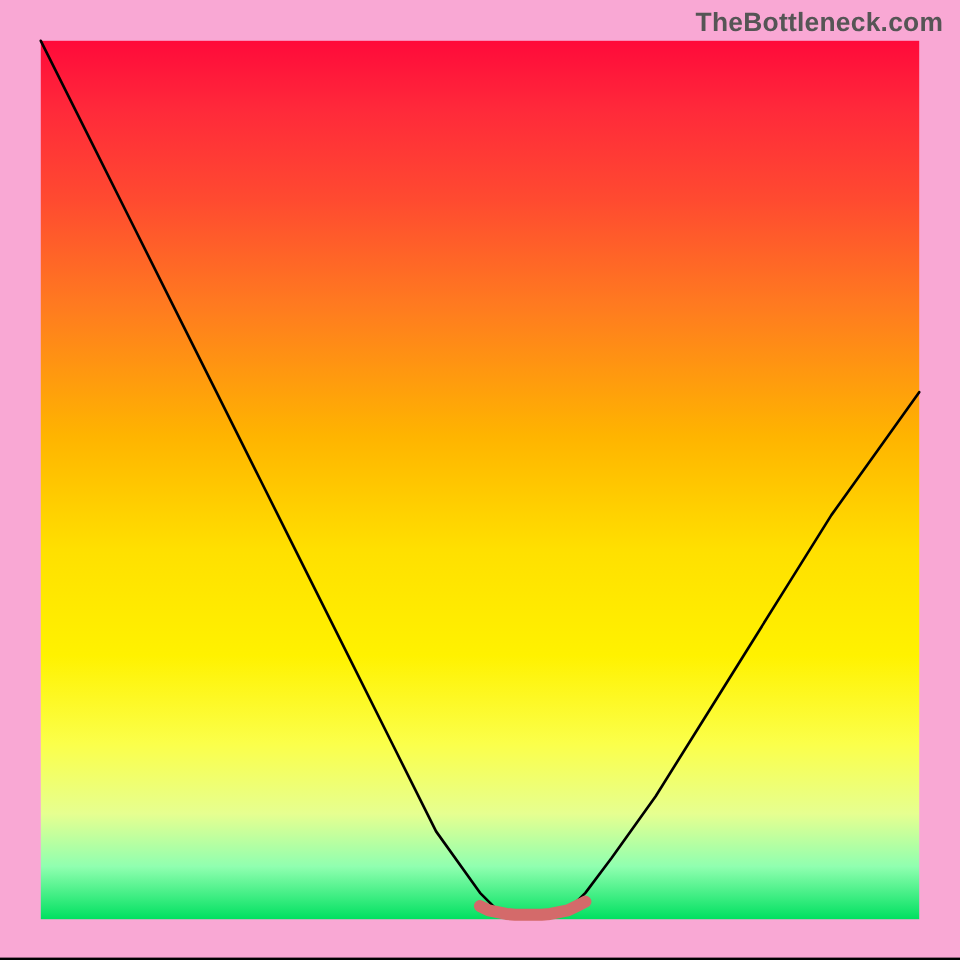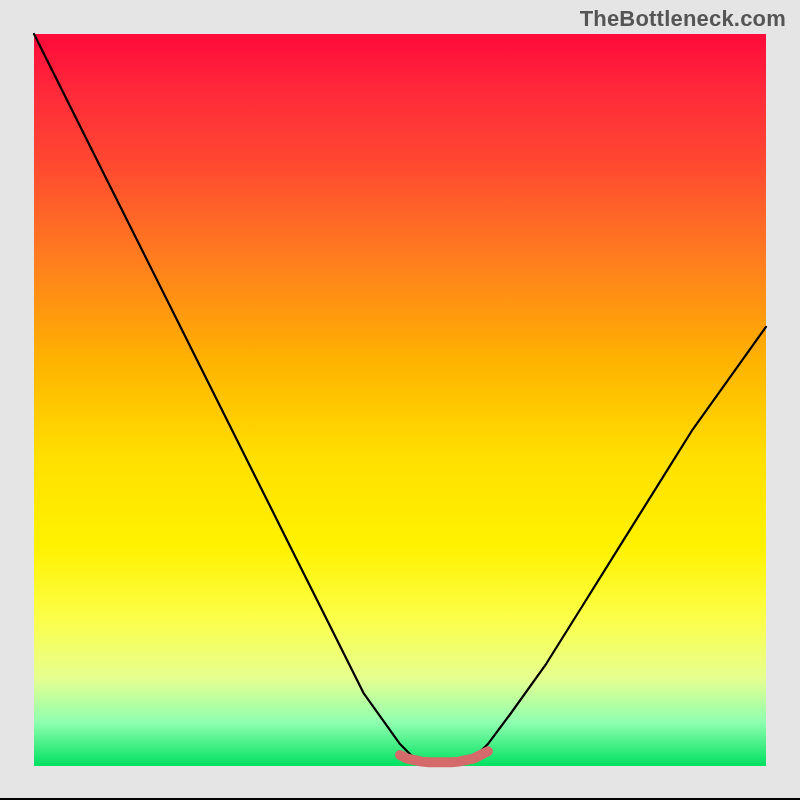--- a/index.html
+++ b/index.html
@@ -1,21 +1,21 @@
 <!DOCTYPE html>
 <html><head>
 <meta charset="utf-8">
 <style>
   * { margin: 0; padding: 0; box-sizing: border-box; }
   html, body { width: 800px; height: 800px; overflow: hidden; background: #000; }
   .canvas {
     position: relative;
     width: 800px;
     height: 798px;
-    background: #e5e5e5;
+    background: #f9a8d4;
   }
   .watermark {
     position: absolute;
     top: 6px;
     right: 14px;
     font-family: Arial, Helvetica, sans-serif;
     font-size: 22px;
     font-weight: 600;
     color: #555;
     letter-spacing: 0.2px;

